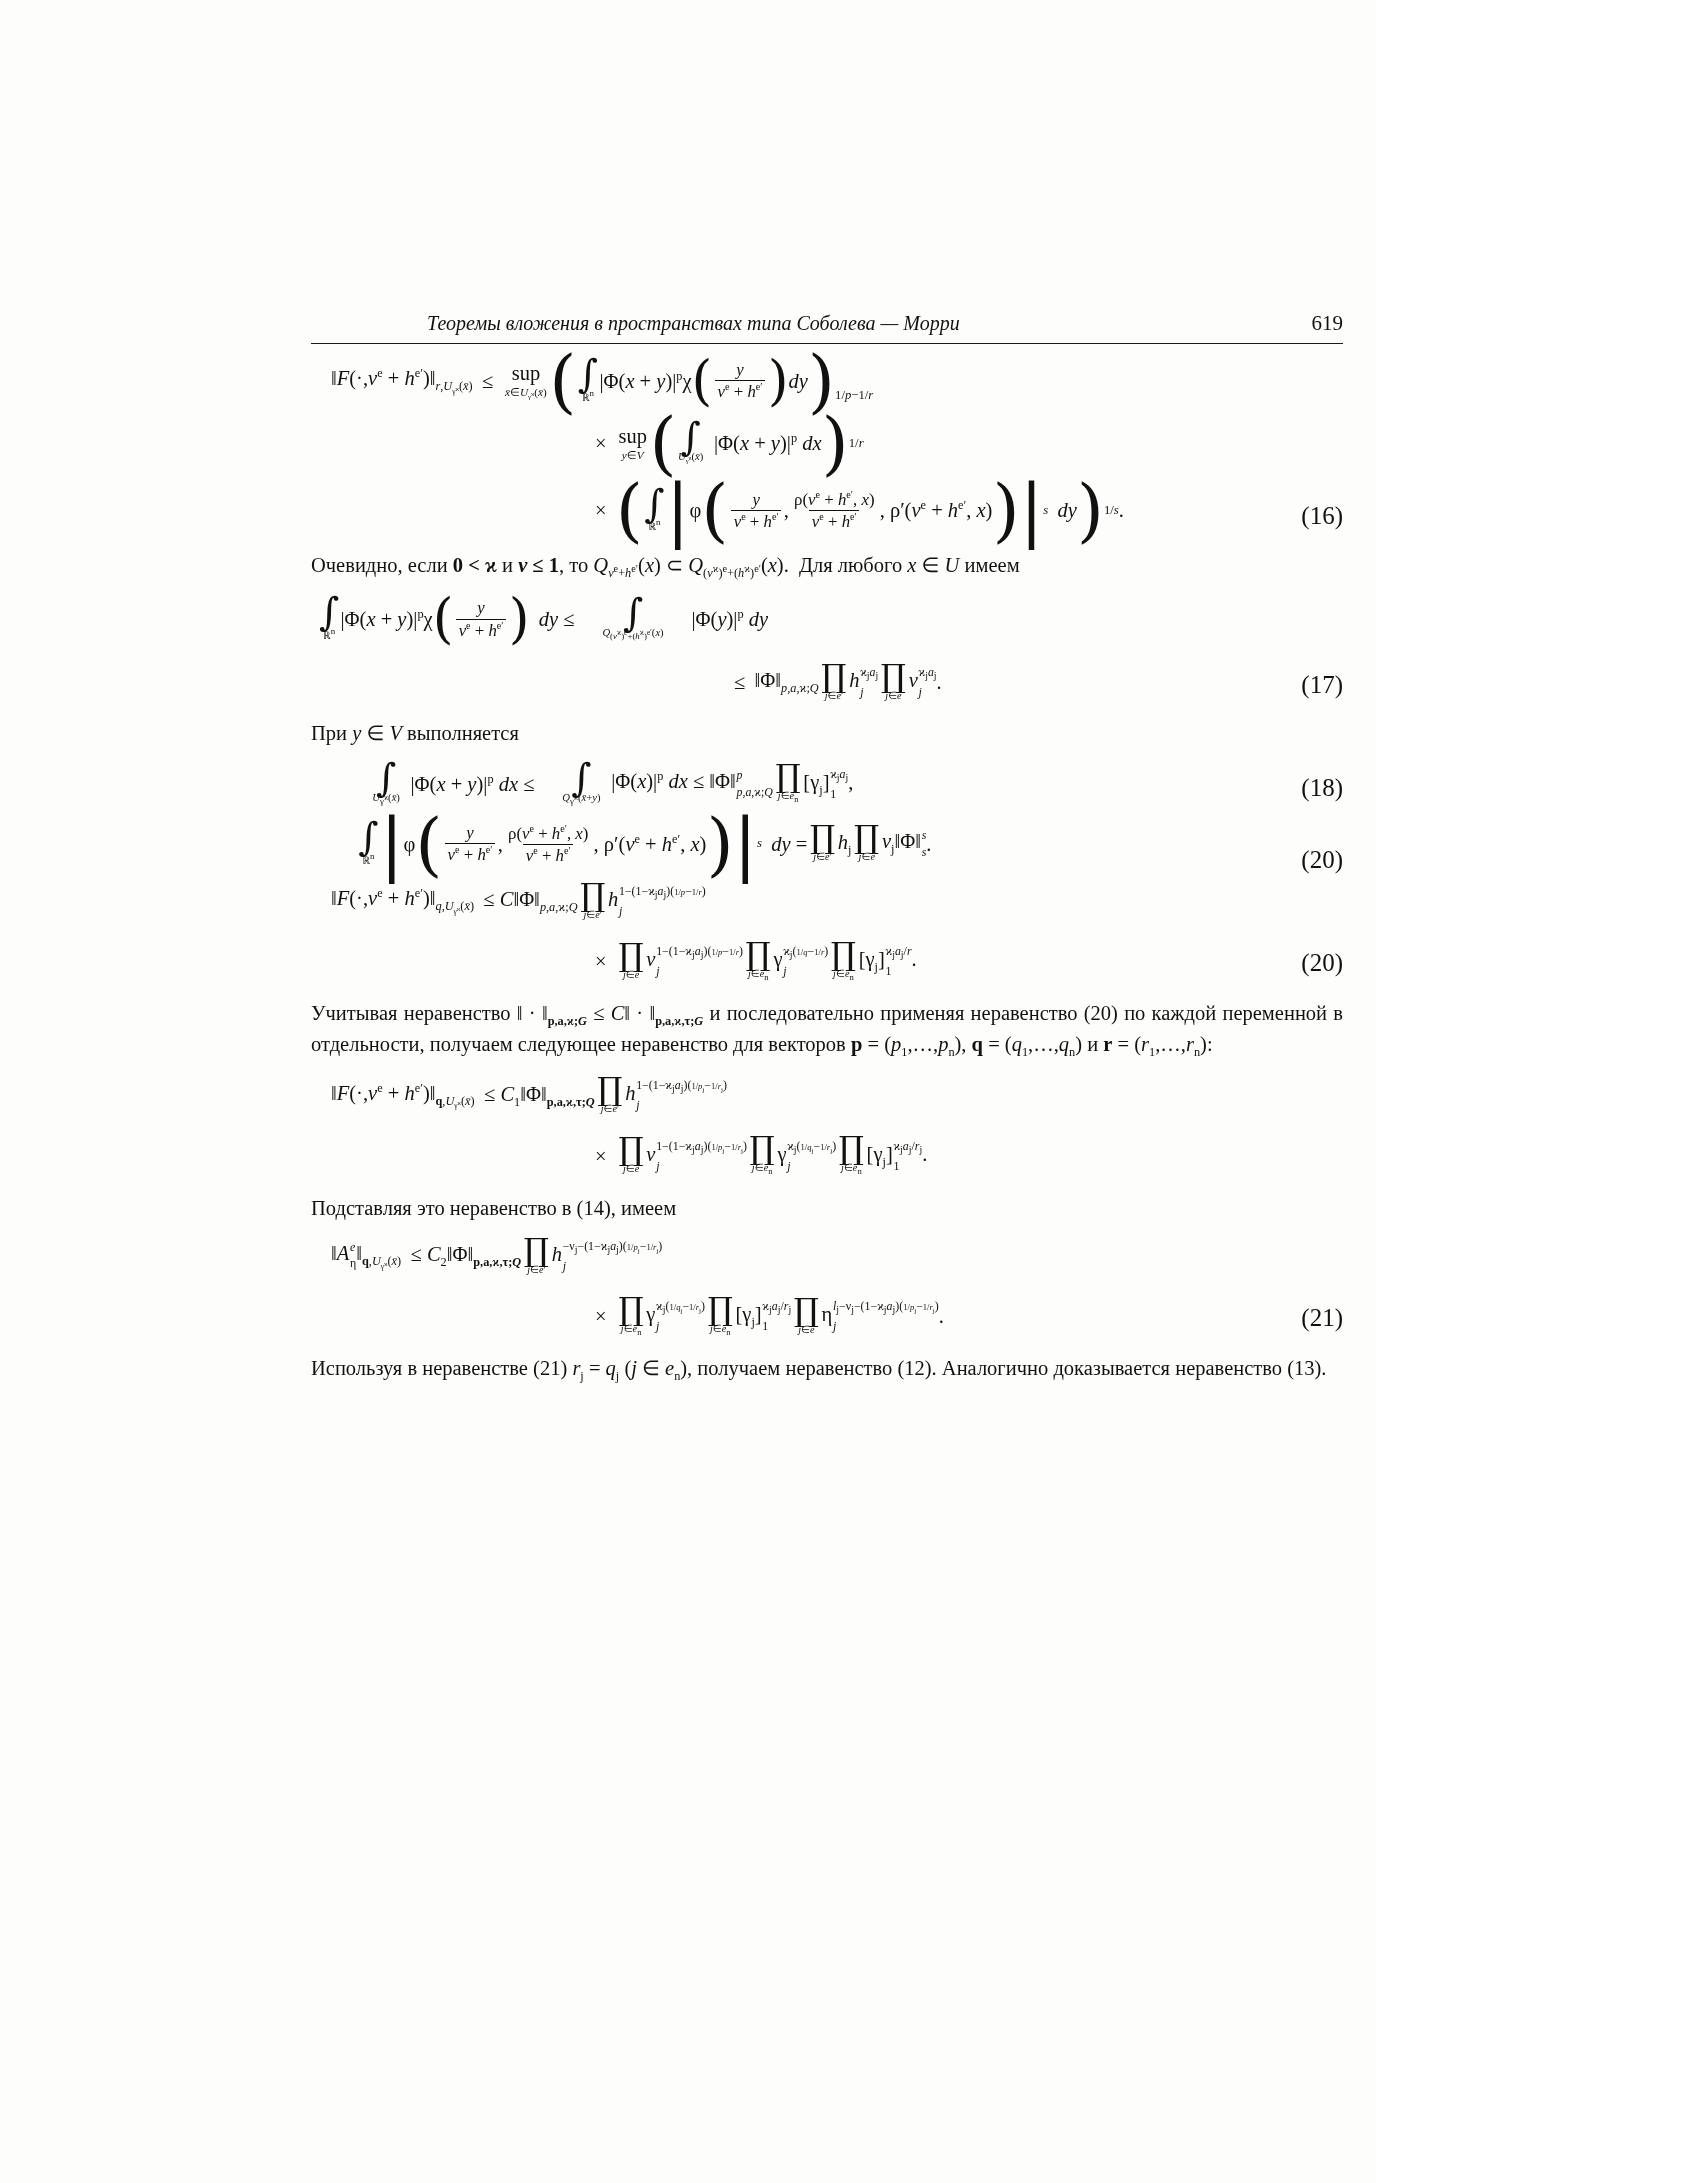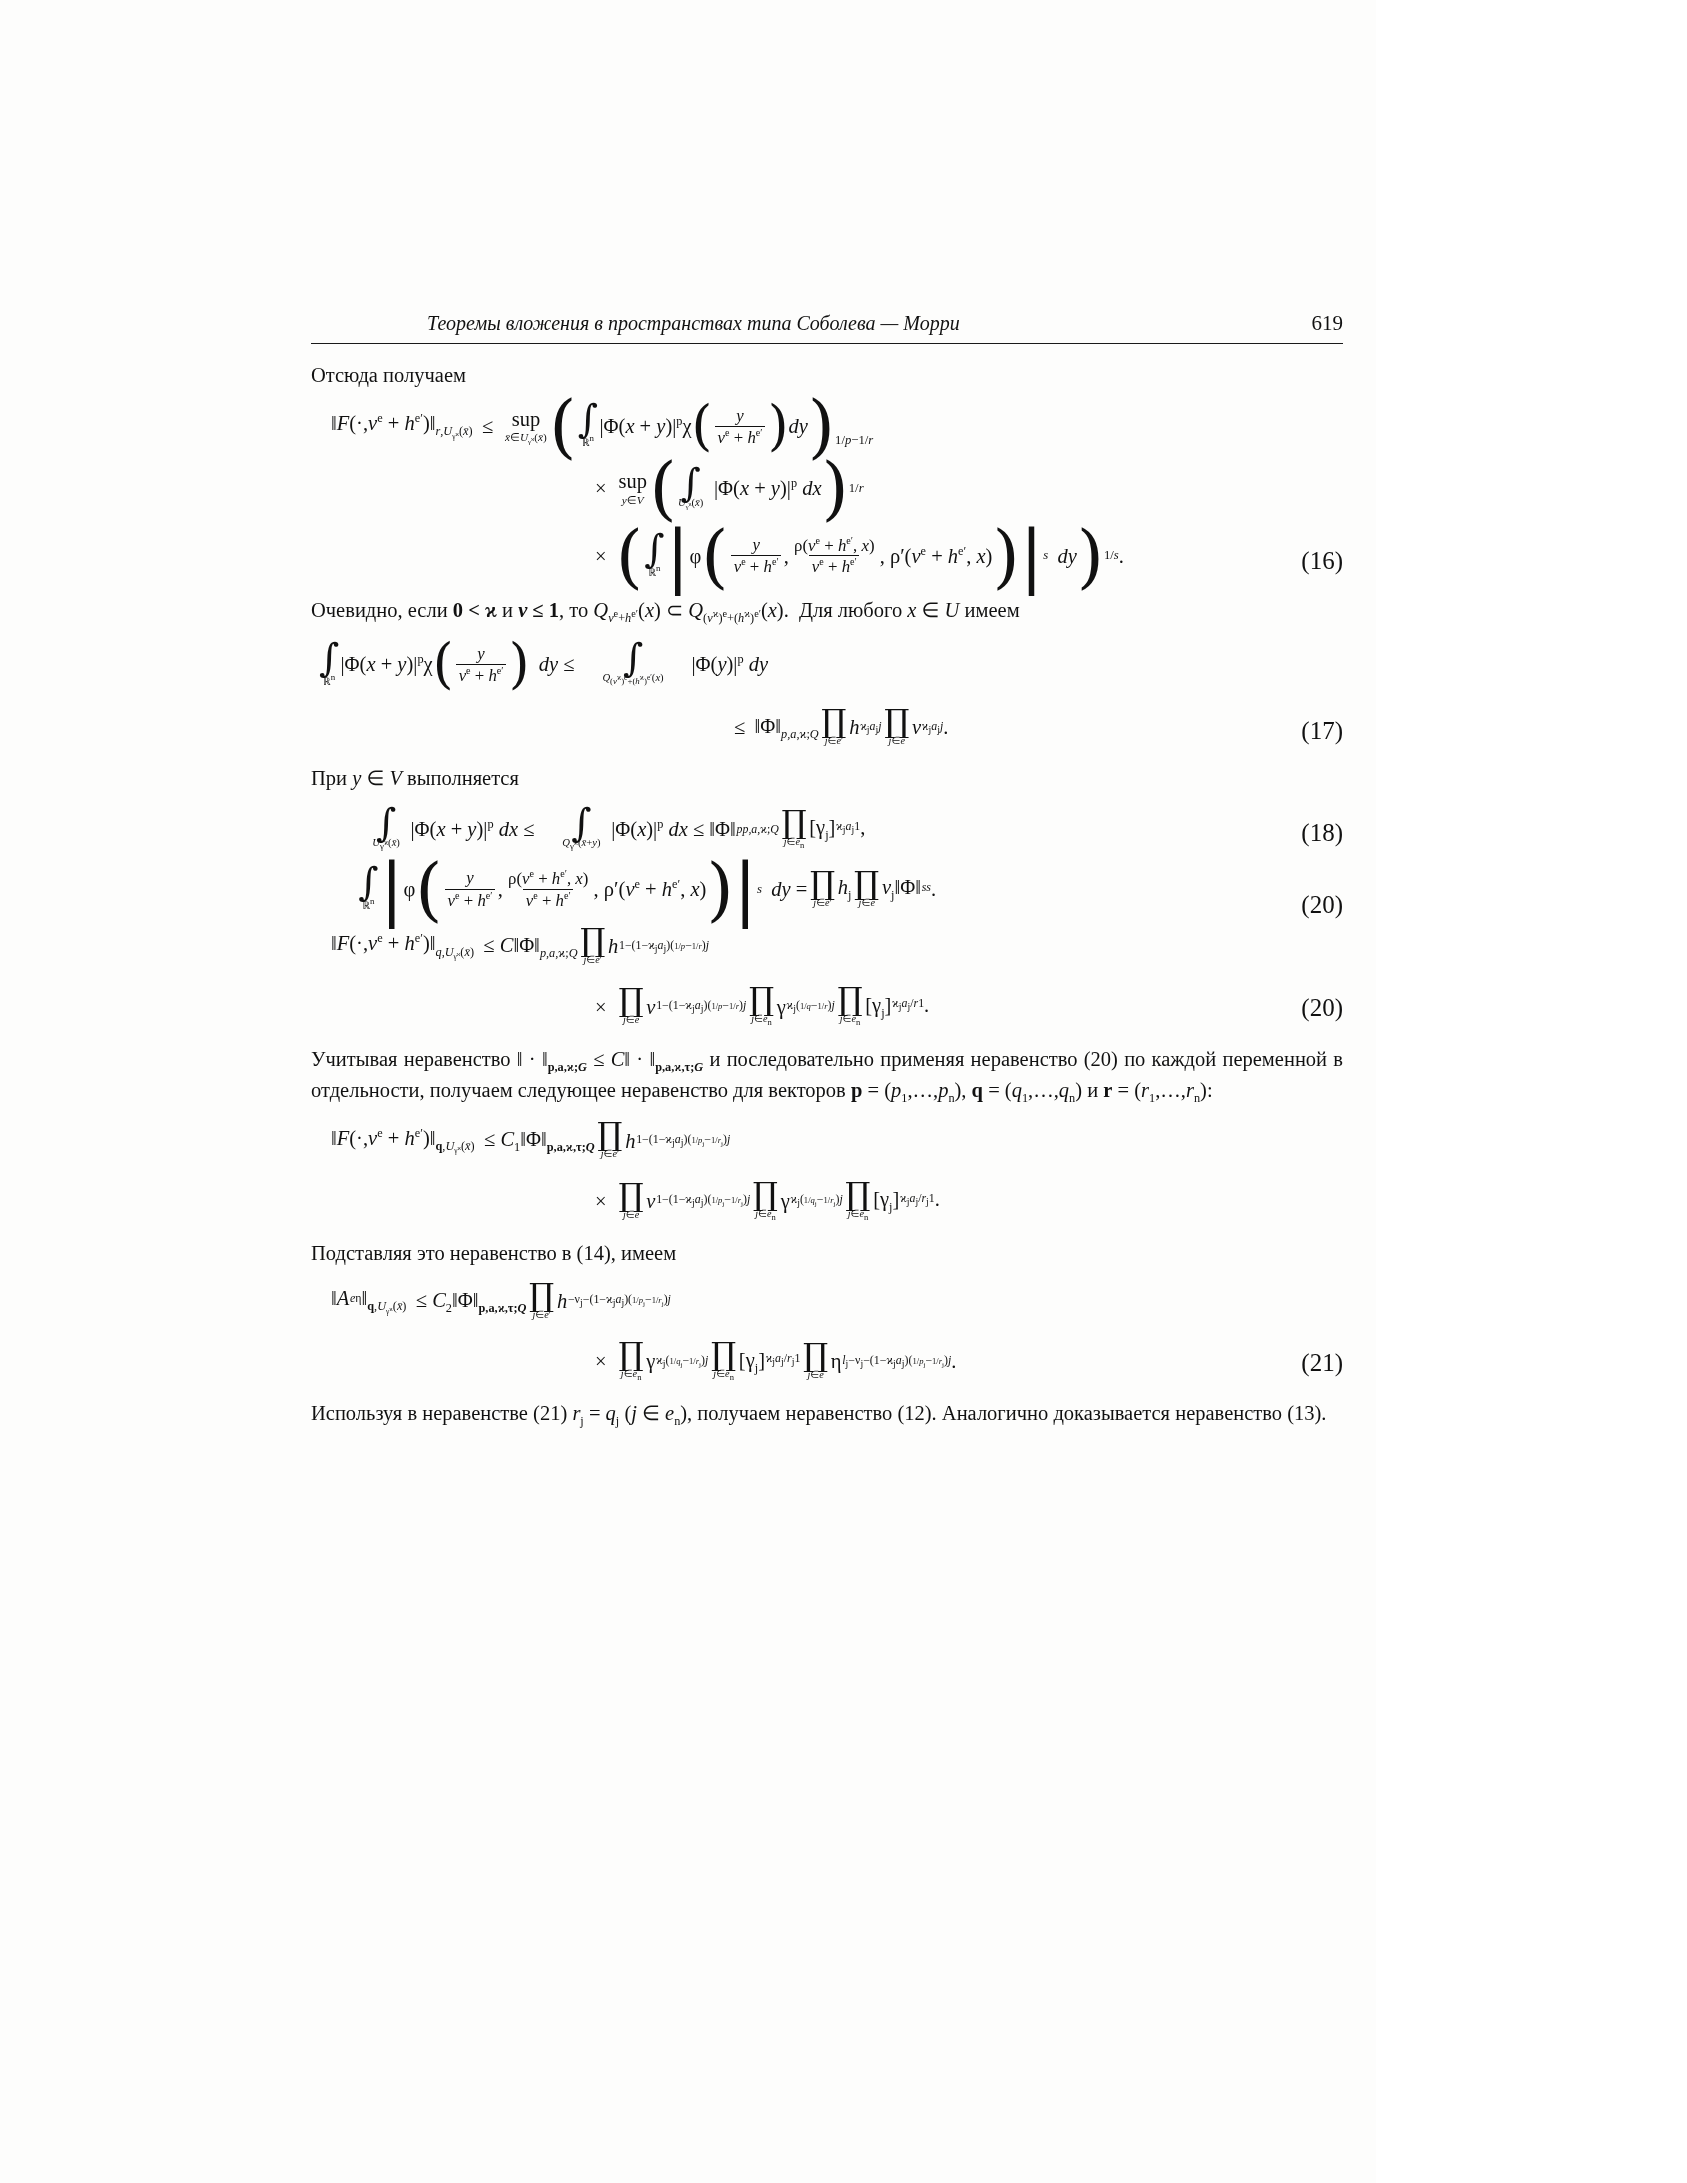--- a/index.html
+++ b/index.html
@@ -138,20 +138,21 @@
     font-size: 2.6em;
     line-height: 0.62;
     vertical-align: middle;
     font-family: "DejaVu Serif", serif;
   }
   .vbar.big3 { font-size: 3.4em; line-height: 0.55; }
   sup.e, .sup { font-size: 0.6em; vertical-align: super; }
   sub.e, .sub { font-size: 0.6em; vertical-align: sub; }
   .supsub {
     display: inline-flex;
+    flex-direction: column;
     vertical-align: middle;
     font-size: 0.58em;
     line-height: 1.05;
     margin-left: 0.7px;
   }
   .supsub .u { margin-bottom: 0.35em; }
   .nested-frac { font-size: 0.72em; }
   .sp { display: inline-block; width: 9.3px; }
   .spw { display: inline-block; width: 26.5px; }
   .indent-2 { padding-left: 284px; }
@@ -161,21 +162,20 @@
 <body>
 
 <div class="page">
   <div class="content">
 
     <div class="runhead">
       <span class="title">Теоремы вложения в пространствах типа Соболева — Морри</span>
       <span class="pageno">619</span>
     </div>
 
-    <p class="text noindent">Отсюда получаем</p>
 
     <div class="eq">
       <div class="body">
         <div class="eqline" style="padding-left:20px;">
           <span>‖<i class="mv">F</i>(·,<i class="mv">v</i><sup class="e">e</sup> + <i class="mv">h</i><sup class="e">e′</sup>)‖<span class="sub"><i class="mv">r</i>,<i class="mv">U</i><sub class="e">γ<sup>ϰ</sup></sub>(<i class="mv">x̄</i>)</span></span>
           <span class="sp"></span>
             <span>≤</span>
             <span class="sp"></span>
           <span class="supop">
             <span class="sym">sup</span>

